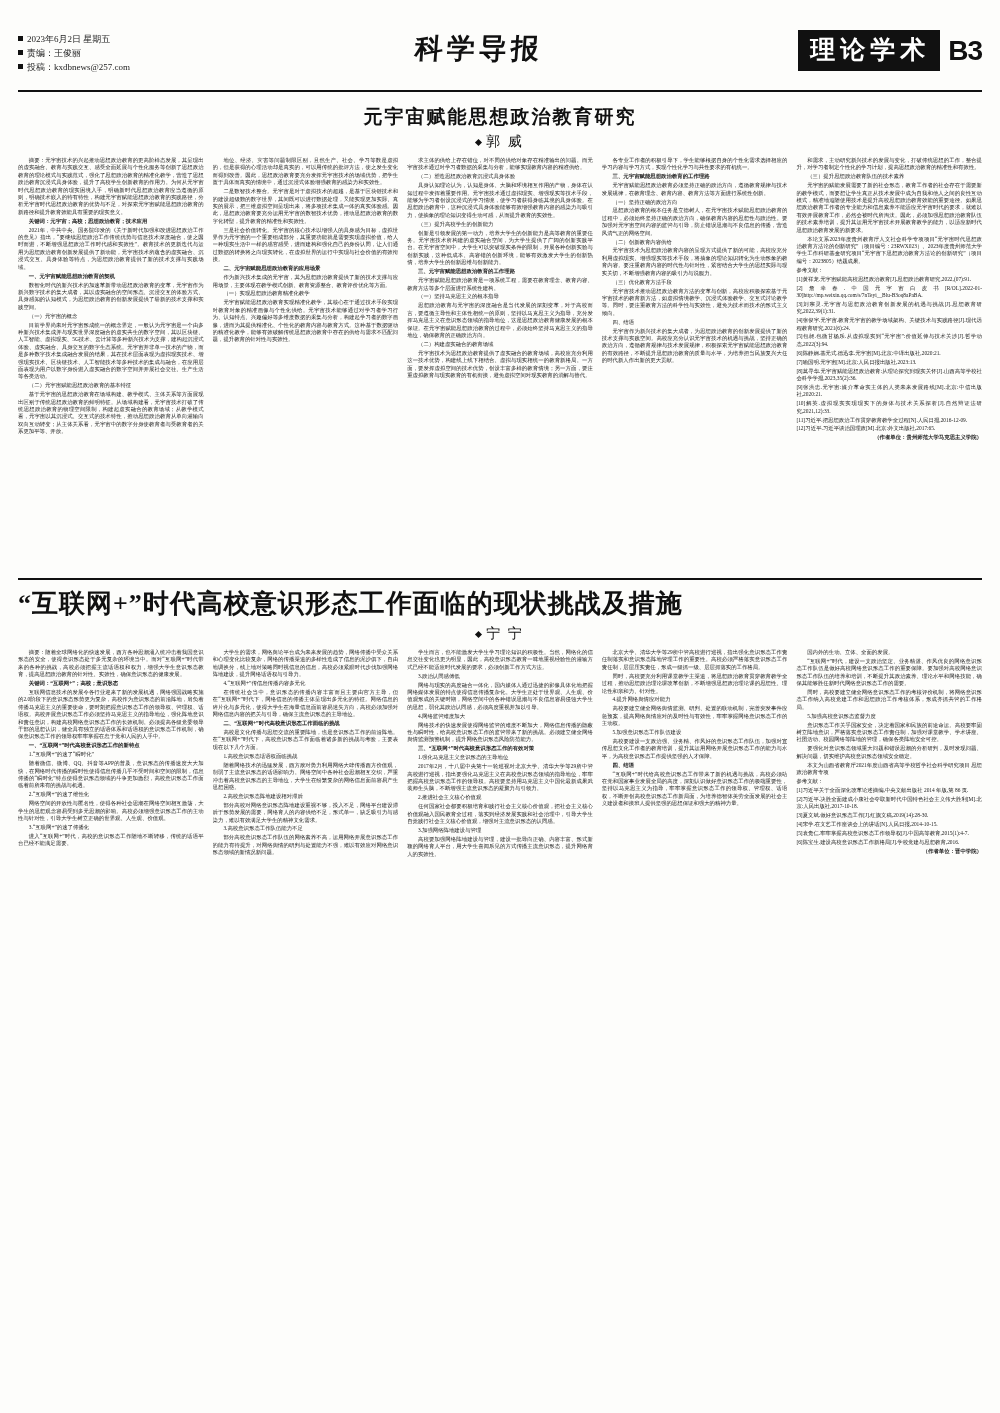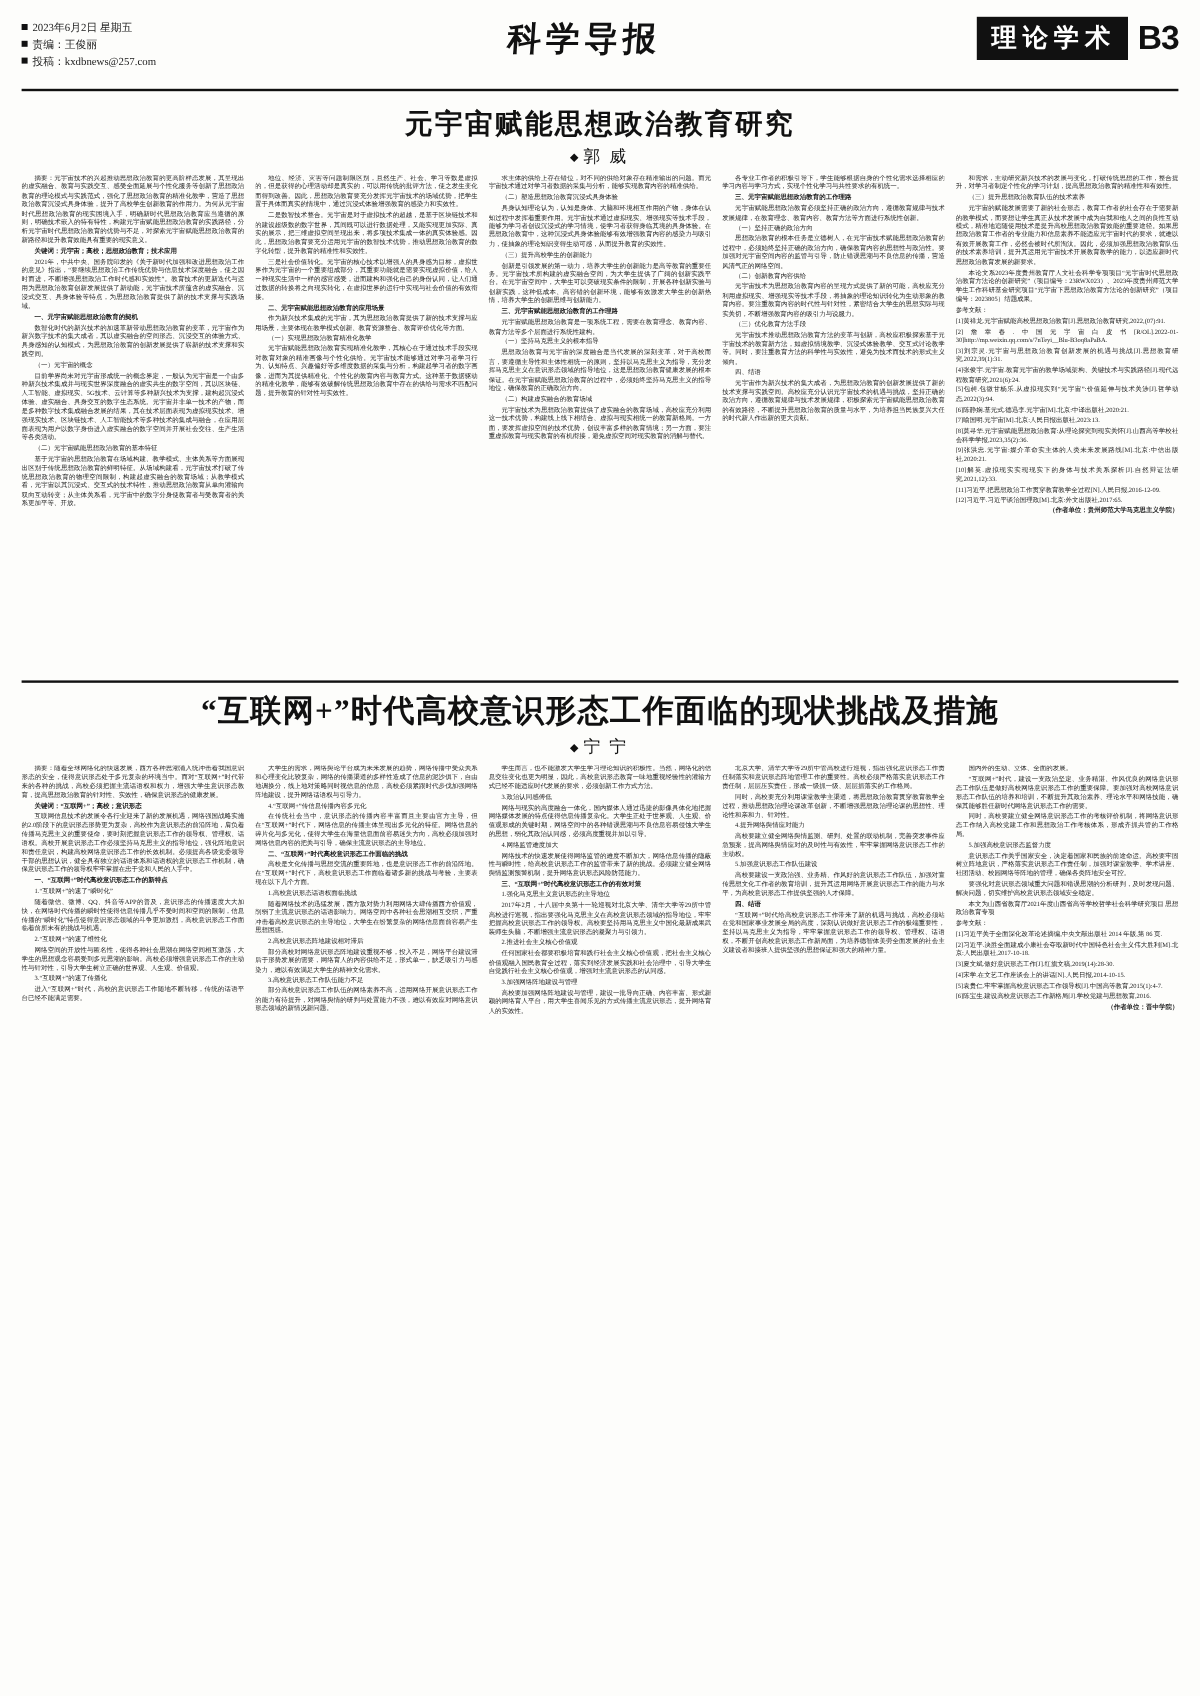--- a/index.html
+++ b/index.html
@@ -7,21 +7,21 @@
     width:1000px;height:1413px;
     background:#fdfdfb;
     font-family:"Liberation Serif","DejaVu Serif",serif;
     color:#111;
     position:relative;
     overflow:hidden;
   }
   .page{
     width:1000px;height:1413px;
     box-sizing:border-box;
-    padding:14px 18px 10px 18px;
+    padding:30px 18px 10px 18px;
     position:relative;
     border-radius:31px;
   }
 
   
   .masthead{
     display:flex;align-items:flex-start;justify-content:space-between;
     border-bottom:2px solid #111;
     padding-bottom:6px;
     height:62px;
@@ -40,34 +40,34 @@
     font-size:28px;font-weight:bold;letter-spacing:4px;
     color:#111;
     display:inline-block;
     transform:skewX(-4deg);
   }
   .mh-right{
     display:flex;align-items:center;gap:8px;
   }
   .mh-right .cat{
     background:#111;color:#fff;
-    font-size:21px;font-weight:bold;letter-spacing:5px;
+    font-size:25px;font-weight:bold;letter-spacing:5px;
     padding:3px 10px 5px 12px;
   }
   .mh-right .pg{
     font-size:28px;font-weight:bold;letter-spacing:-1px;
     font-family:"Liberation Sans",sans-serif;
   }
 
   
   .article{position:relative;}
   .art1{padding-top:8px;}
   .headline{
     text-align:center;
-    font-size:23px;
+    font-size:19px;
     font-weight:bold;
     letter-spacing:2px;
     margin:4px 0 3px 0;
     font-family:"Liberation Serif",serif;
   }
   .byline{
     text-align:center;
     font-size:14px;
     letter-spacing:2px;
     margin-bottom:6px;
@@ -91,21 +91,21 @@
   .col p.sub{font-weight:bold;text-indent:2em;}
   .kw{font-weight:bold;}
   .art1 .col{height:415px;}
   .sep2{
     border-top:2px solid #111;
     margin:6px 0 6px 0;
   }
 
   
   .headline2{
-    text-align:center;
+    text-align:left;
     font-size:26px;
     font-weight:bold;
     letter-spacing:1px;
     margin:6px 0 4px 0;
   }
   .art2 .col{height:640px;}
   .credit-inline{
     text-align:right;
     font-size:5.4px;
     font-weight:bold;

